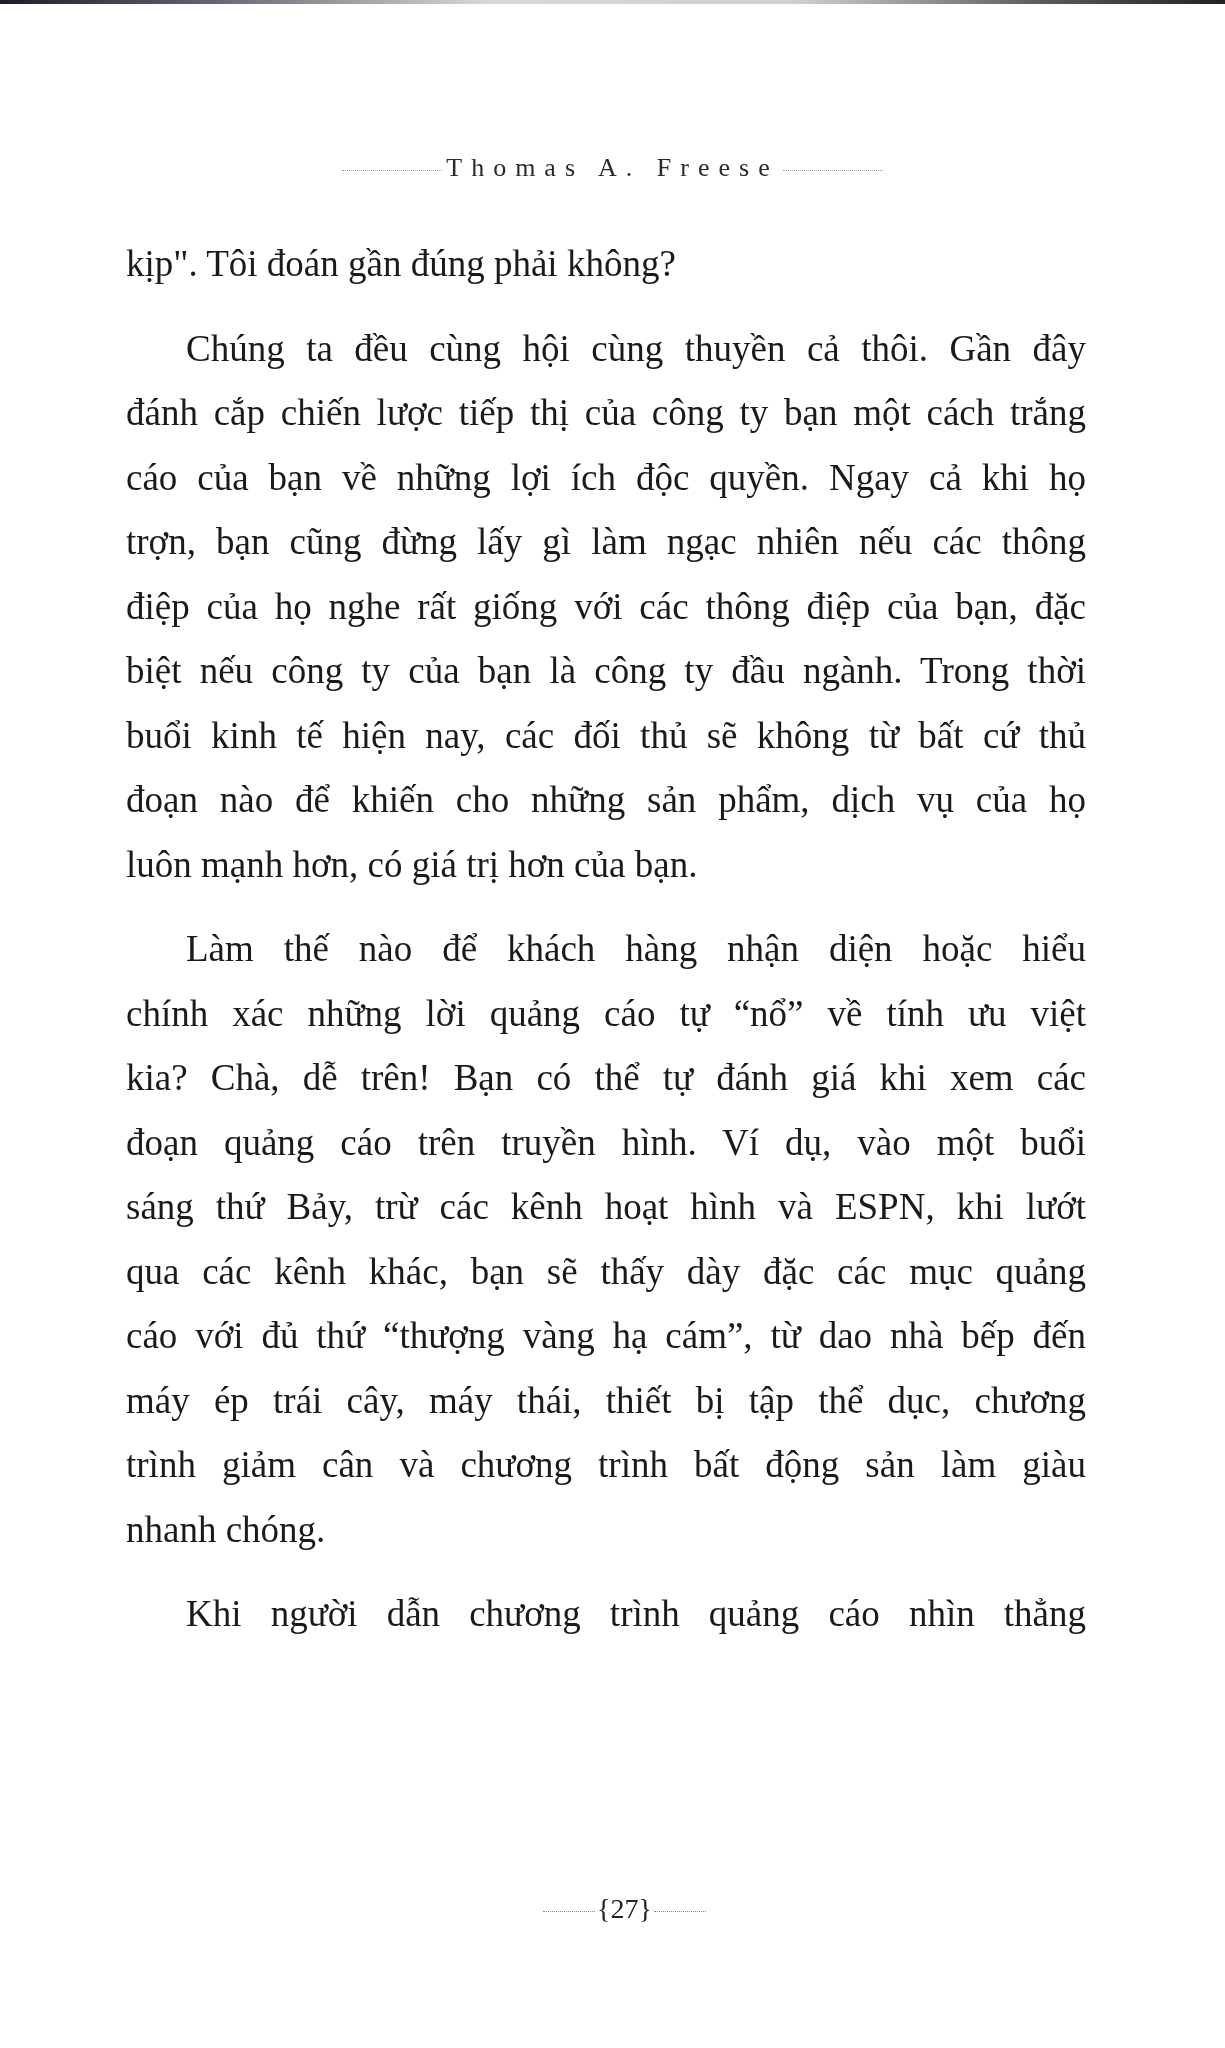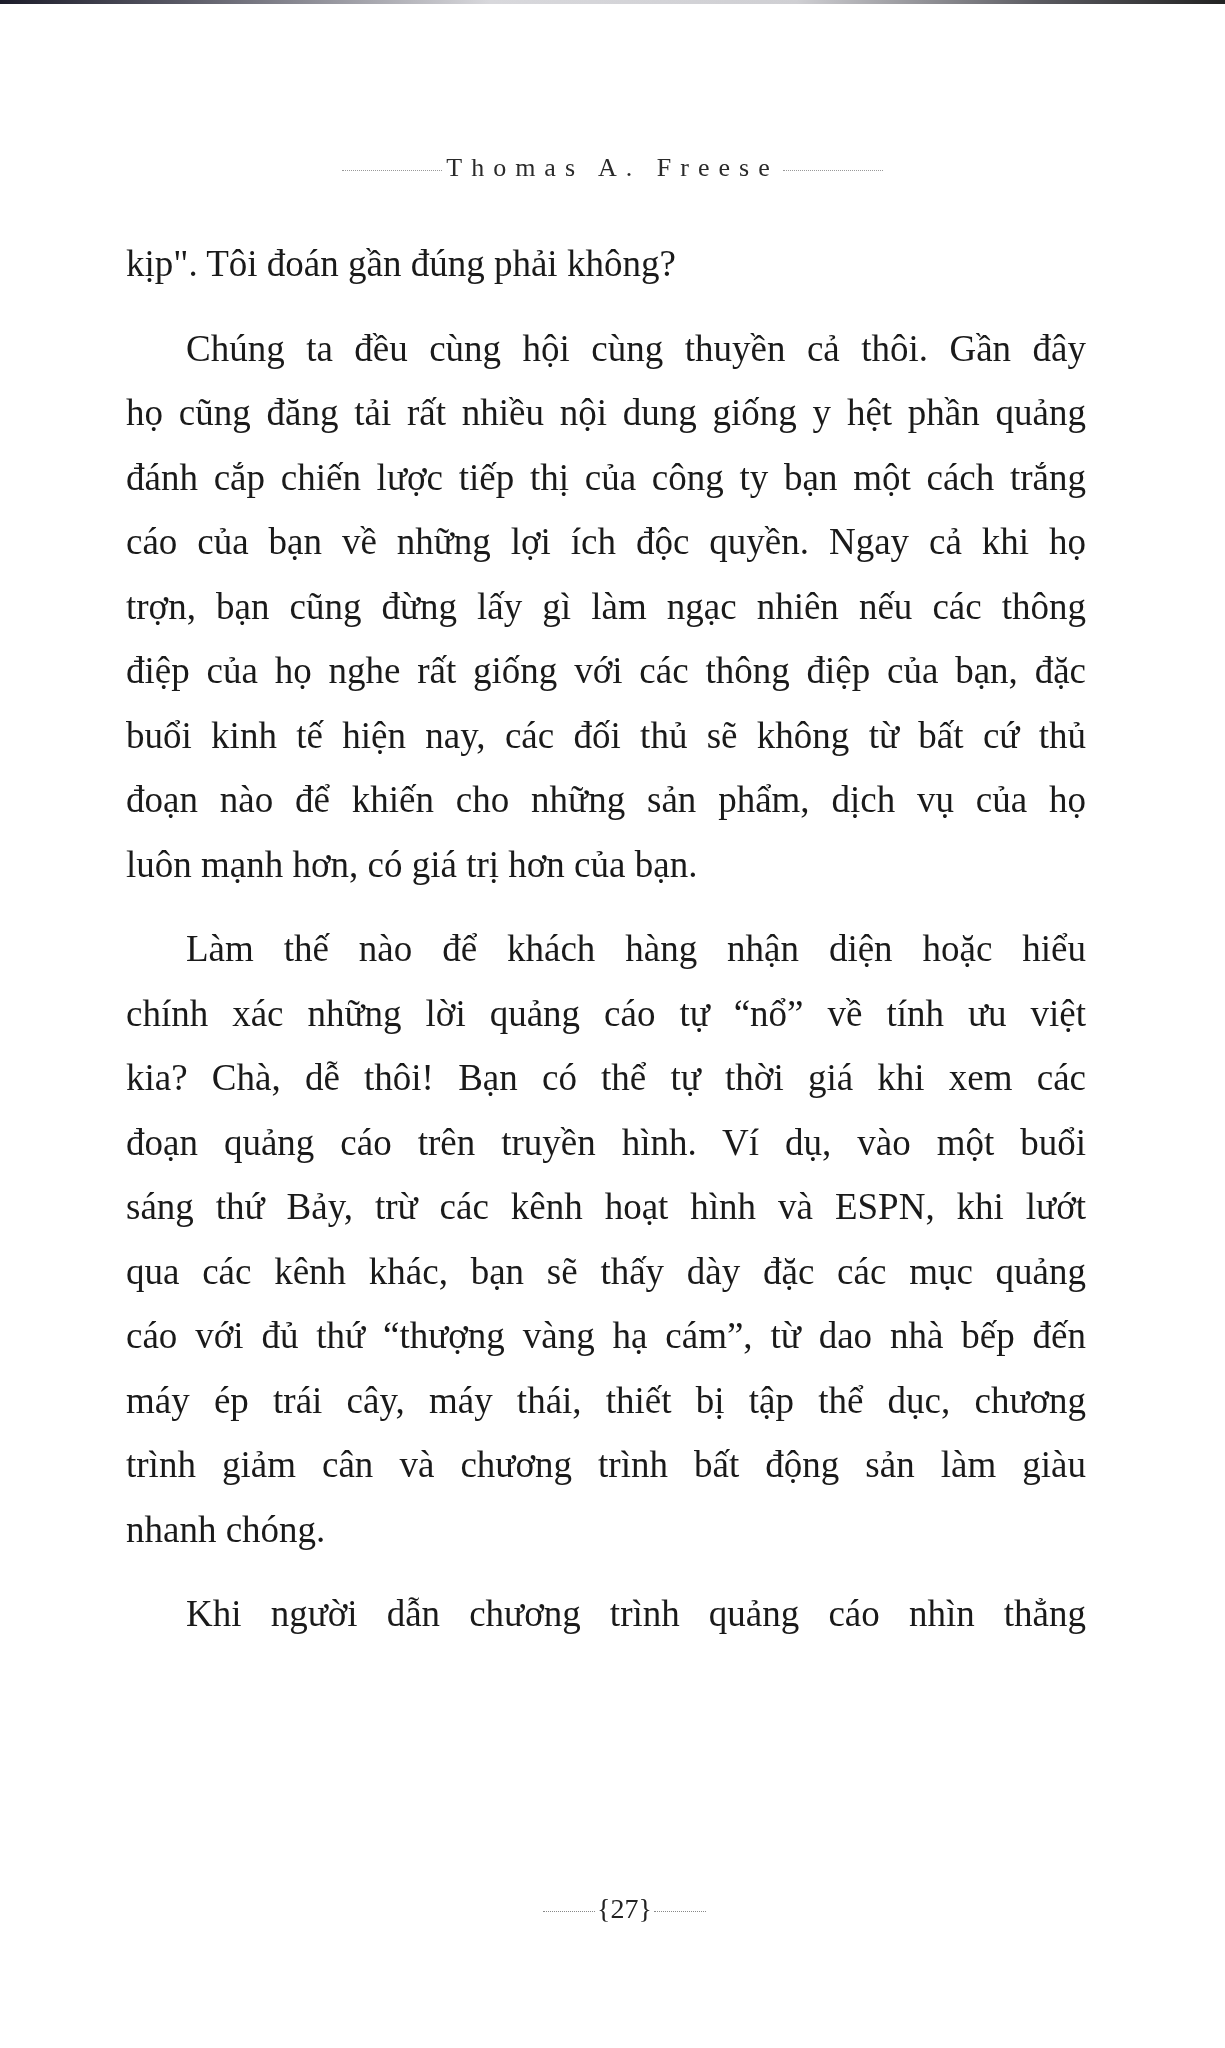--- a/index.html
+++ b/index.html
@@ -40,33 +40,33 @@
 <div class="running-head">
   <span class="rule"></span><span>Thomas A. Freese</span><span class="rule"></span>
 </div>
 
 <div class="body-text">
   <div class="para">
     <span class="line last">kịp". Tôi đoán gần đúng phải không?</span>
   </div>
   <div class="para">
     <span class="line indent">Chúng ta đều cùng hội cùng thuyền cả thôi. Gần đây</span>
-    <span class="line">họ cũng đăng tải rất nhiều nội dung giống y hệt phần quảng</span>
     <span class="line">đánh cắp chiến lược tiếp thị của công ty bạn một cách trắng</span>
     <span class="line">cáo của bạn về những lợi ích độc quyền. Ngay cả khi họ</span>
     <span class="line">trợn, bạn cũng đừng lấy gì làm ngạc nhiên nếu các thông</span>
     <span class="line">điệp của họ nghe rất giống với các thông điệp của bạn, đặc</span>
+    <span class="line">biệt nếu công ty của bạn là công ty đầu ngành. Trong thời</span>
     <span class="line">buổi kinh tế hiện nay, các đối thủ sẽ không từ bất cứ thủ</span>
     <span class="line">đoạn nào để khiến cho những sản phẩm, dịch vụ của họ</span>
     <span class="line last">luôn mạnh hơn, có giá trị hơn của bạn.</span>
   </div>
   <div class="para">
     <span class="line indent">Làm thế nào để khách hàng nhận diện hoặc hiểu</span>
     <span class="line">chính xác những lời quảng cáo tự “nổ” về tính ưu việt</span>
-    <span class="line">kia? Chà, dễ thôi! Bạn có thể tự thời giá khi xem các</span>
+    <span class="line">kia? Chà, dễ trên! Bạn có thể tự đánh giá khi xem các</span>
     <span class="line">đoạn quảng cáo trên truyền hình. Ví dụ, vào một buổi</span>
     <span class="line">sáng thứ Bảy, trừ các kênh hoạt hình và ESPN, khi lướt</span>
     <span class="line">qua các kênh khác, bạn sẽ thấy dày đặc các mục quảng</span>
     <span class="line">cáo với đủ thứ “thượng vàng hạ cám”, từ dao nhà bếp đến</span>
     <span class="line">máy ép trái cây, máy thái, thiết bị tập thể dục, chương</span>
     <span class="line">trình giảm cân và chương trình bất động sản làm giàu</span>
     <span class="line last">nhanh chóng.</span>
   </div>
   <div class="para">
     <span class="line indent">Khi người dẫn chương trình quảng cáo nhìn thẳng</span>

